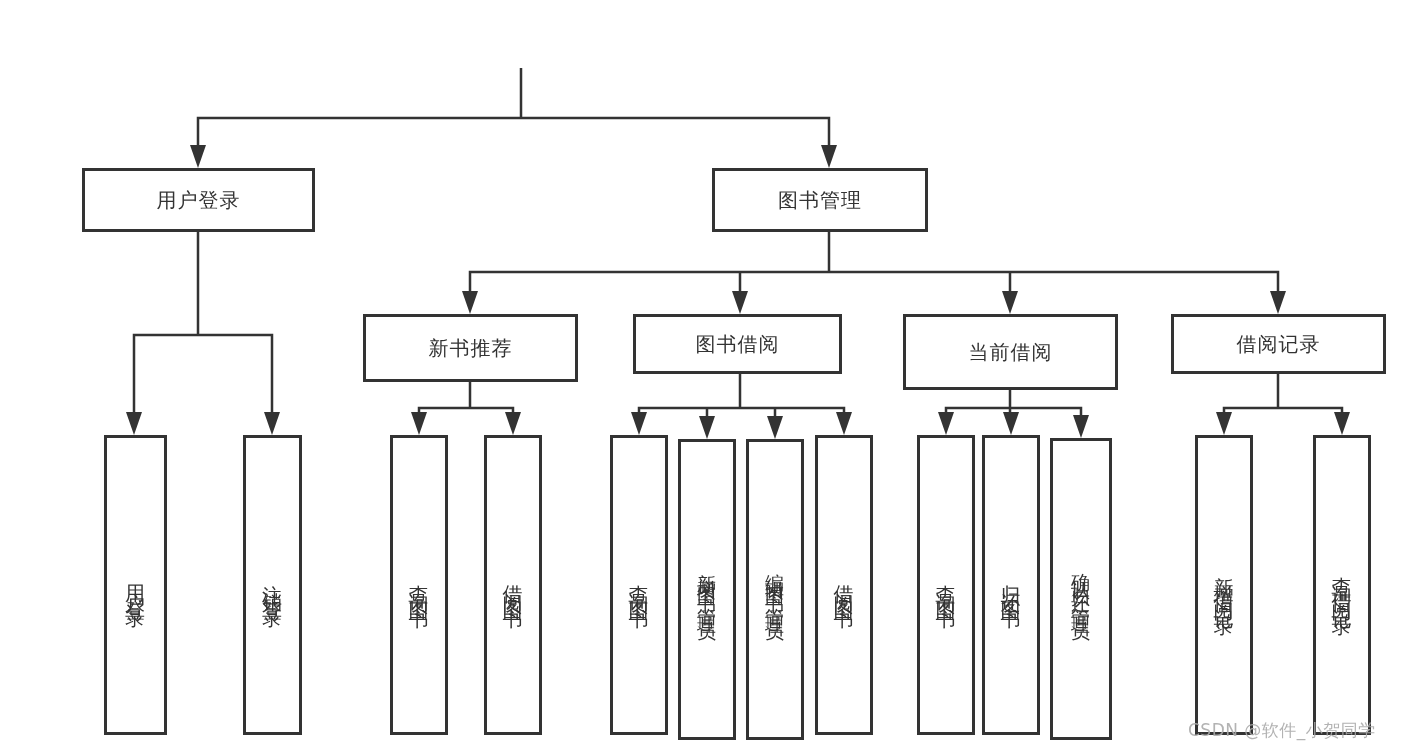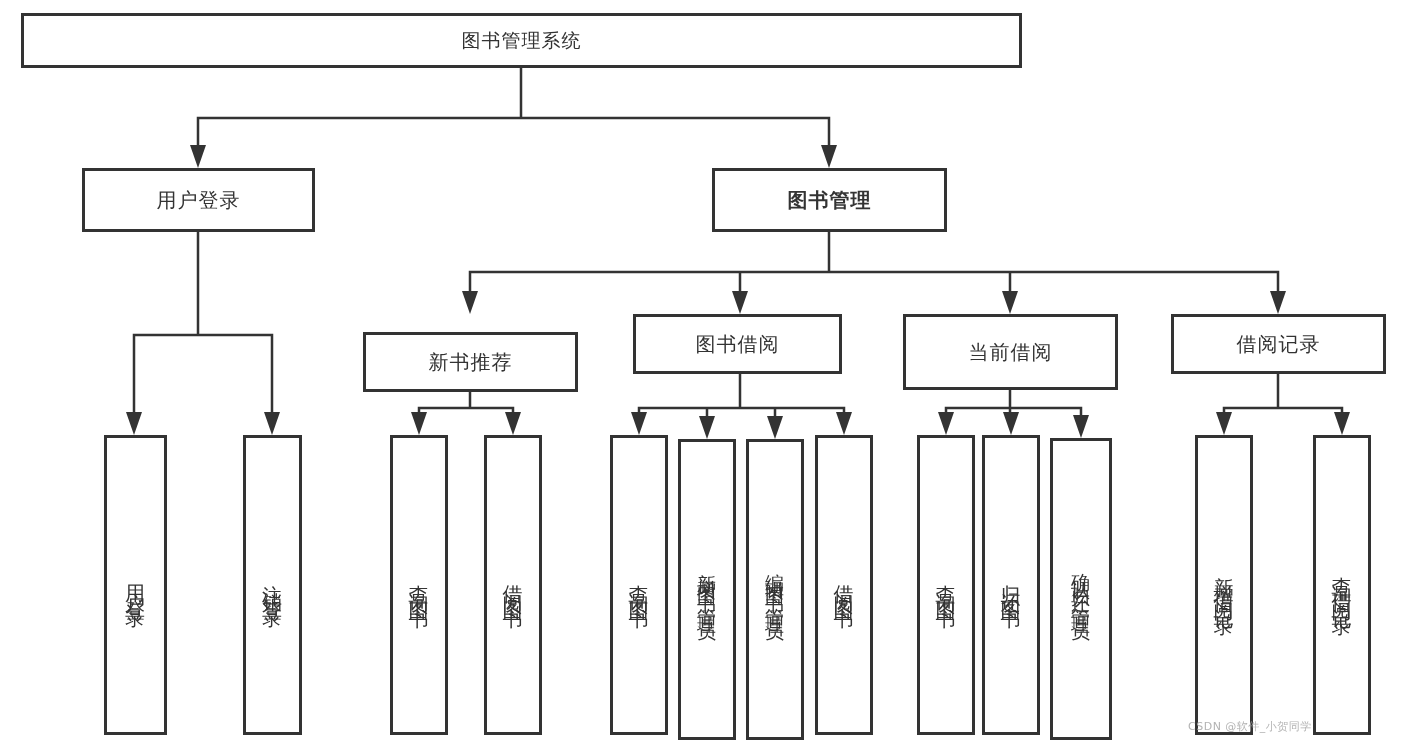--- a/index.html
+++ b/index.html
@@ -44,21 +44,21 @@
     writing-mode: vertical-rl;
     text-orientation: mixed;
     font-size: 20px;
     letter-spacing: 8px;
     line-height: 1;
   }
   .watermark {
     position: absolute;
     left: 1188px;
     top: 719px;
-    font-size: 11px;
+    font-size: 17px;
     color: #ababab;
     opacity: 0.9;
     white-space: nowrap;
     z-index: 5;
     letter-spacing: 0.5px;
   }
 </style>
 </head>
 <body>
 
@@ -99,26 +99,25 @@
       <polygon points="767,416 783,416 775,439"></polygon>
       <polygon points="836,412 852,412 844,435"></polygon>
       <polygon points="938,412 954,412 946,435"></polygon>
       <polygon points="1003,412 1019,412 1011,435"></polygon>
       <polygon points="1073,415 1089,415 1081,438"></polygon>
       <polygon points="1216,412 1232,412 1224,435"></polygon>
       <polygon points="1334,412 1350,412 1342,435"></polygon>
     </g>
   </svg>
 
-  <div class="node h root" style="left:21px; top:13px; width:1001px; height:55px;">图书管理系统</div>
 
   <div class="node h" style="left:82px; top:168px; width:233px; height:64px;">用户登录</div>
-  <div class="node h" style="left:712px; top:168px; width:235px; height:64px;font-weight:bold;">图书管理</div>
+  <div class="node h" style="left:712px; top:168px; width:216px; height:64px;">图书管理</div>
 
-  <div class="node h" style="left:363px; top:332px; width:215px; height:60px;text-align:center;">新书推荐</div>
+  <div class="node h" style="left:363px; top:314px; width:215px; height:68px;text-align:center;">新书推荐</div>
   <div class="node h" style="left:633px; top:314px; width:209px; height:60px;">图书借阅</div>
   <div class="node h" style="left:903px; top:314px; width:215px; height:76px;">当前借阅</div>
   <div class="node h" style="left:1171px; top:314px; width:215px; height:60px;">借阅记录</div>
 
   <div class="node v" style="left:104px; top:435px; width:63px; height:300px;">用户登录</div>
   <div class="node v" style="left:243px; top:435px; width:59px; height:300px;">注销登录</div>
 
   <div class="node v" style="left:390px; top:435px; width:58px; height:300px;">查询图书</div>
   <div class="node v" style="left:484px; top:435px; width:58px; height:300px;">借阅图书</div>
 

